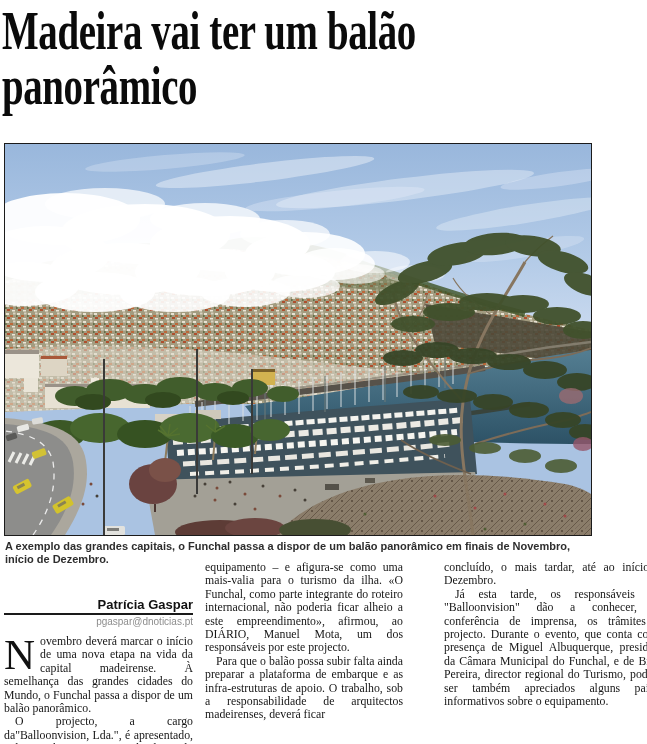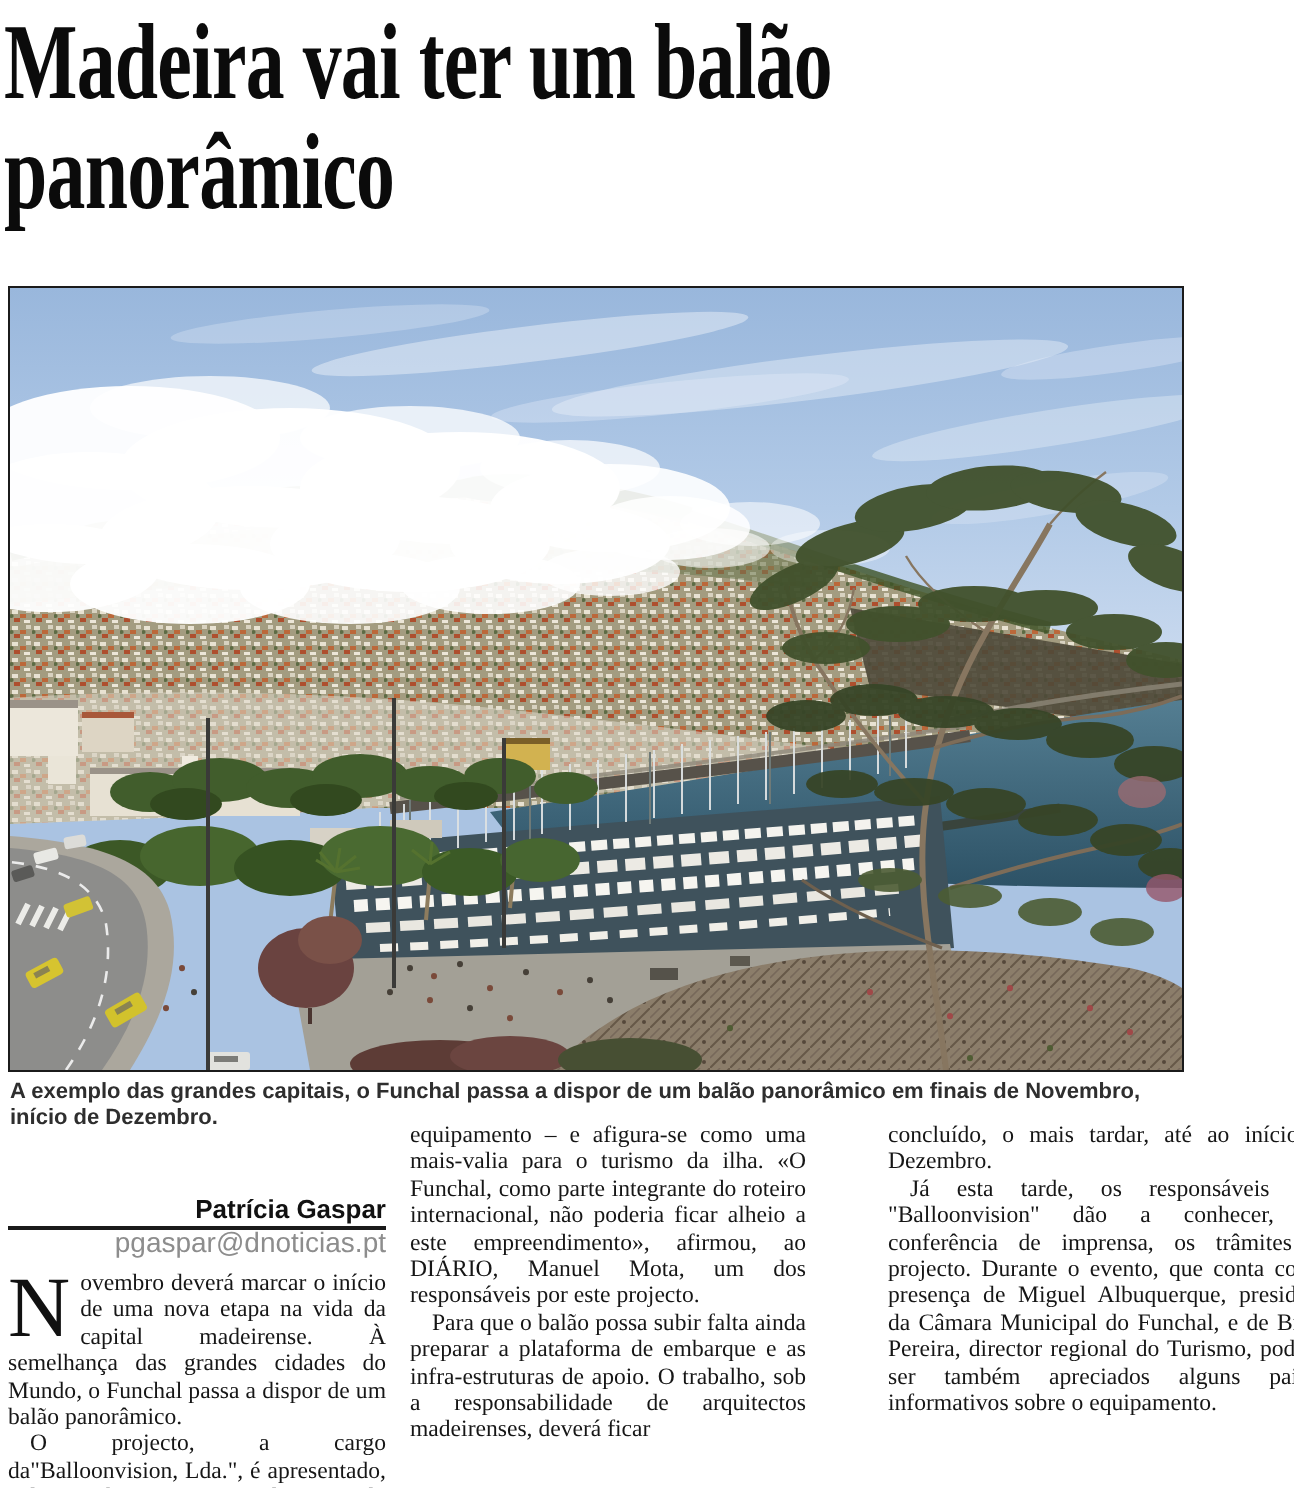--- a/index.html
+++ b/index.html
@@ -35,21 +35,21 @@
   .col2{left:205px;width:198px;}
   .col3{left:412px;width:224px;margin-left:32px;}
   .para{margin:0;}
   .para.indent{text-indent:11px;}
 
   
   .byline{margin:0 0 8px 0;}
   .byline-author{font-family:"Liberation Sans",sans-serif;font-weight:700;
                  font-size:13px;line-height:15px;text-align:right;color:#111;margin-top:36px;}
   .byline-rule{border-top:2px solid #1a1a1a;margin:1px 0 1px 0;}
-  .byline-email{font-family:"Liberation Sans",sans-serif;font-size:14px;
+  .byline-email{font-family:"Liberation Sans",sans-serif;font-size:10px;
                 line-height:11px;text-align:right;color:#8d8d8d;}
 
   
   .dropcap{float:left;font-size:43px;line-height:34px;padding:3px 5px 0 0;
            font-weight:400;color:#111;}
 </style>
 </head>
 <body>
 
 <div class="page">

